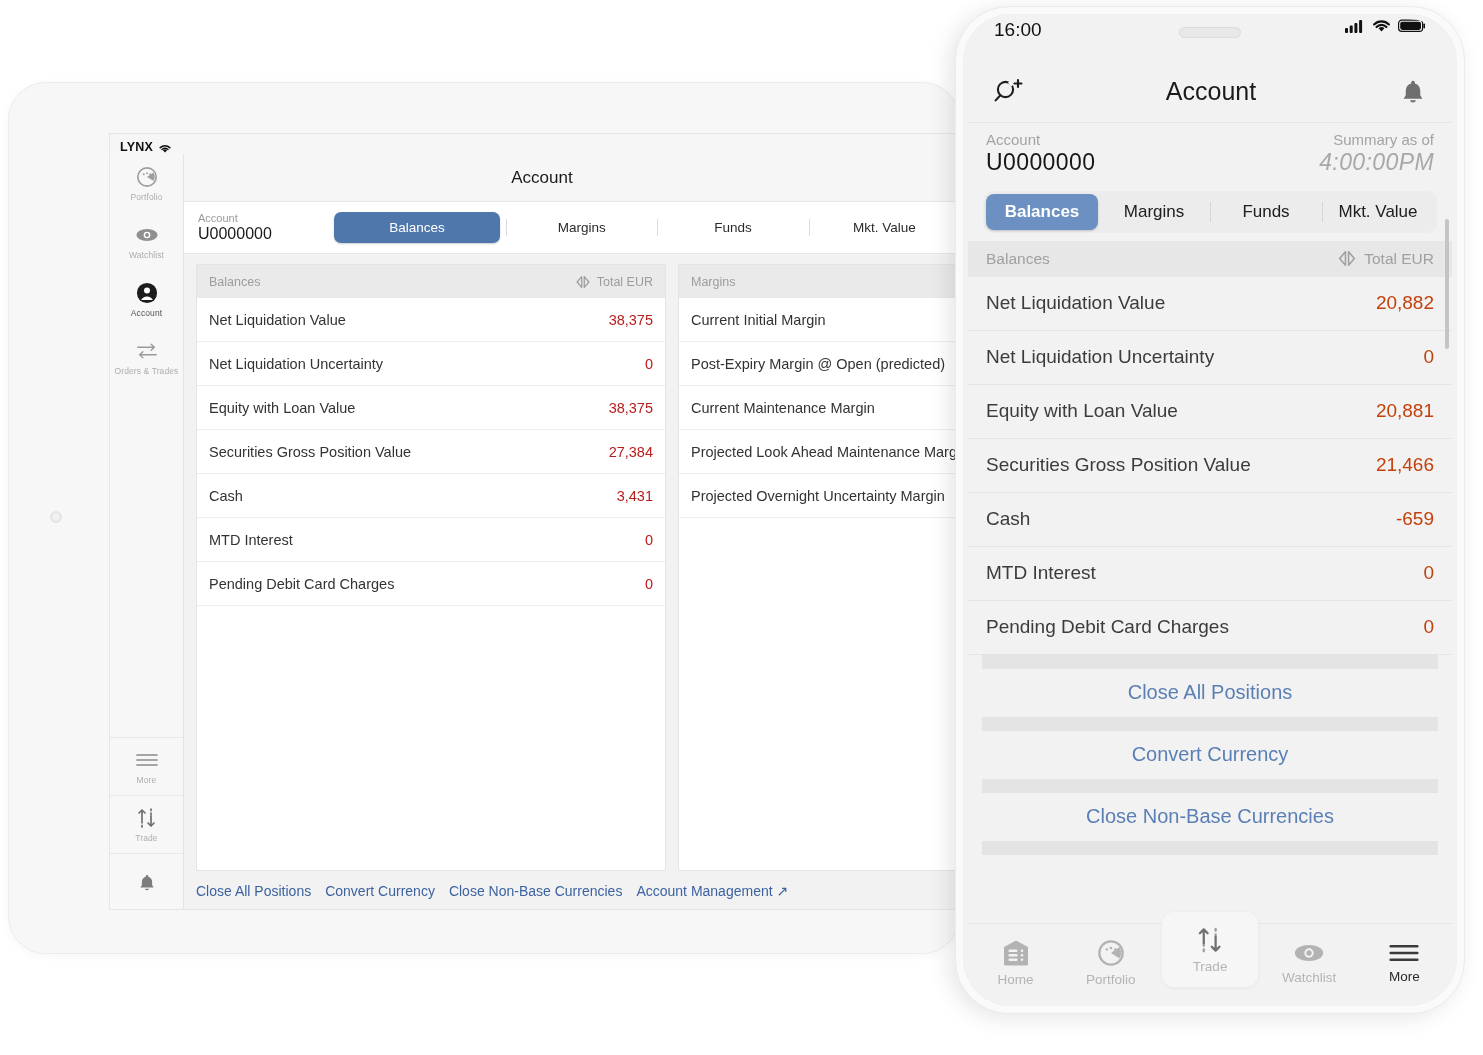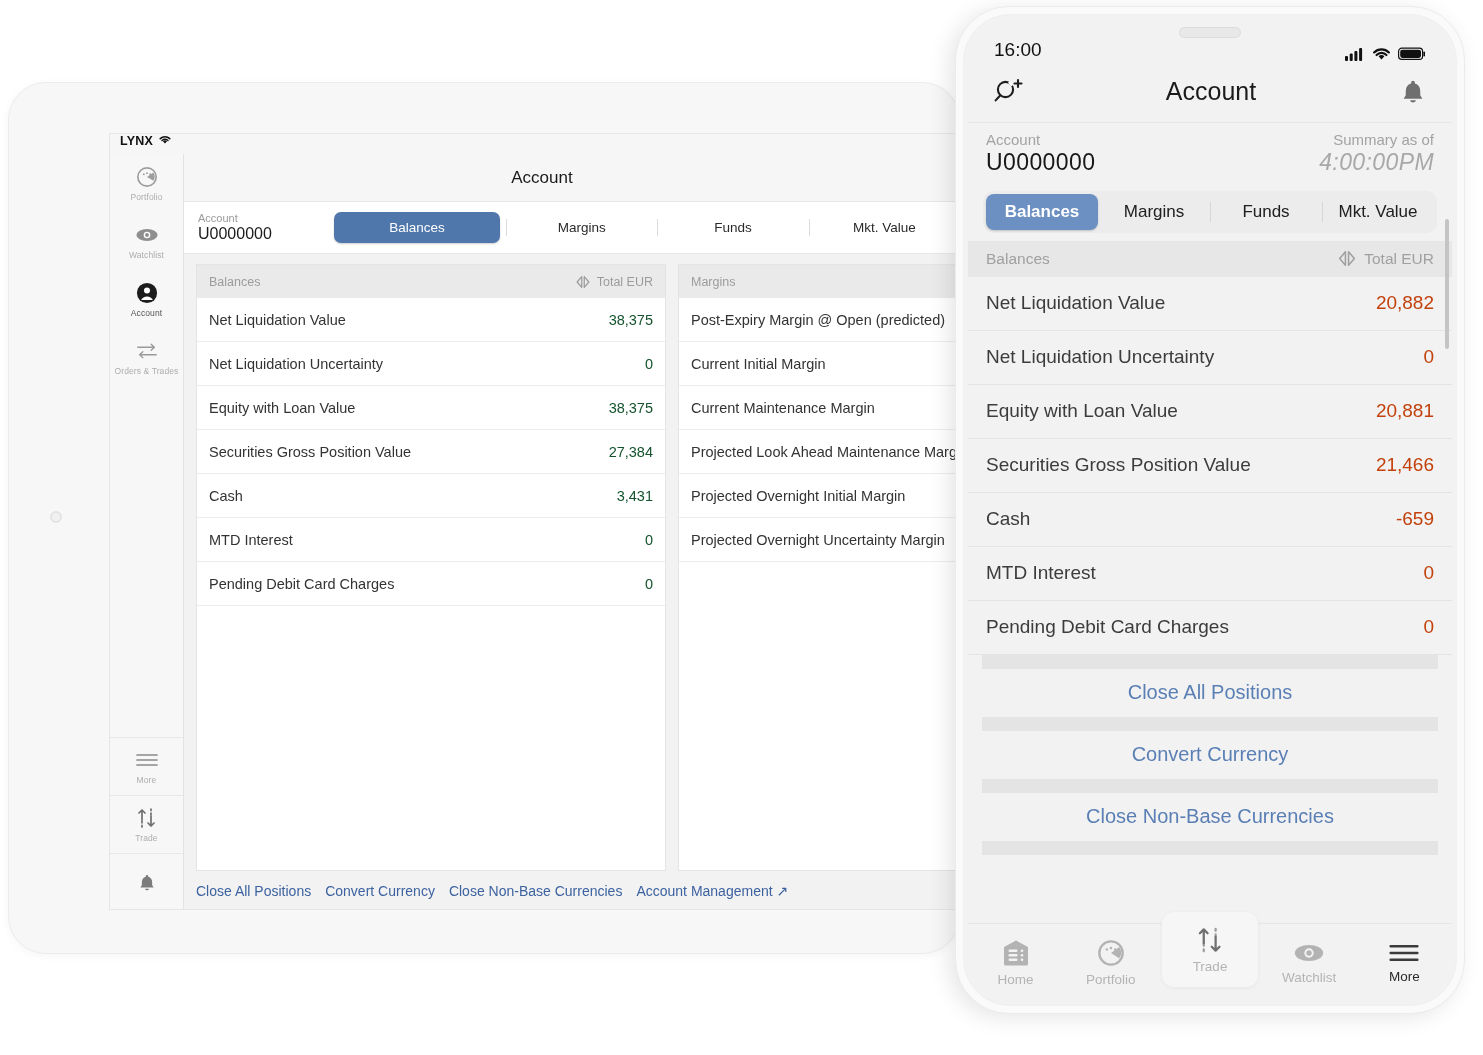--- a/index.html
+++ b/index.html
@@ -27,21 +27,21 @@
   }
   #tablet-screen {
     position: absolute; left: 100px; top: 50px;
     width: 852px; height: 777px;
     background: #ffffff;
     border: 1px solid #e6e6e6;
     overflow: hidden;
   }
   #tablet-statusbar {
     height: 20px; background: #f6f6f6;
-    display: flex; align-items: flex-start; padding-left: 10px; gap: 5px;
+    display: flex; align-items: flex-end; padding-left: 10px; gap: 5px;
   }
   .lynx-brand { font-size: 12.5px; font-weight: 700; color: #111; letter-spacing: .2px; }
   #tablet-body { display: flex; height: 757px; }
 
   
   #tablet-sidebar {
     width: 74px; background: #f7f7f7;
     border-right: 1px solid #e3e3e3;
     display: flex; flex-direction: column;
   }
@@ -94,21 +94,21 @@
     justify-content: space-between; padding: 0 12px;
   }
   .t-panel-head .ph-title { font-size: 12.5px; color: #9c9c9c; }
   .t-panel-head .ph-right { display: flex; align-items: center; gap: 6px; font-size: 12.5px; color: #9c9c9c; }
   .t-rows { flex: 1; }
   .t-row {
     height: 44px; display: flex; align-items: center; justify-content: space-between;
     padding: 0 12px; border-bottom: 1px solid #ededed; font-size: 14.5px; color: #333;
     white-space: nowrap; overflow: hidden;
   }
-  .t-row .val { color: #14532d; }
+  .t-row .val { color: #b91c1c; }
   #t-footer {
     height: 40px; background: #f2f2f2; display: flex; align-items: center;
     gap: 14px; padding-left: 12px; font-size: 14px;
   }
   #t-footer a { color: #3c62a0; text-decoration: none; cursor: pointer; white-space: nowrap; }
   #t-scroll-v {
     position: absolute; right: 1px; top: 62px; width: 4px; height: 160px;
     background: #c9c9c9; border-radius: 2px;
   }
 
@@ -125,21 +125,21 @@
     position: absolute; left: 7px; top: 7px; right: 7px; bottom: 7px;
     background: #f2f2f2; border-radius: 47px; border: 1px solid #f0f0f0;
     overflow: hidden;
   }
   #phone-screen {
     position: absolute; left: 4px; top: 4px; right: 4px; bottom: 4px;
     background: #f2f2f2; border-radius: 44px; overflow: hidden;
     display: flex; flex-direction: column;
   }
   #p-statusbar {
-    height: 42px; flex: 0 0 42px; display: flex; align-items: flex-end;
+    height: 42px; flex: 0 0 42px; display: flex; align-items: flex-start;
     padding: 0 26px; position: relative;
   }
   #p-time { font-size: 19px; color: #111; font-weight: 500; }
   #p-notch {
     position: absolute; left: 50%; transform: translateX(-50%); top: 8px;
     width: 62px; height: 11px; border-radius: 6px; background: #e8e8e8;
     border: 1px solid #dcdcdc;
   }
   #p-status-right { margin-left: auto; display: flex; align-items: center; gap: 7px; }
 
@@ -385,33 +385,30 @@
                 </div>
               </div>
             </div>
 
             <div class="t-panel">
               <div class="t-panel-head">
                 <span class="ph-title">Margins</span>
               </div>
               <div class="t-rows">
                 <div class="t-row">
+                  <span>Current Initial Margin</span>
+                </div>
+                <div class="t-row">
                   <span>Post-Expiry Margin @ Open (predicted)</span>
                 </div>
                 <div class="t-row">
-                  <span>Current Initial Margin</span>
-                </div>
-                <div class="t-row">
                   <span>Current Maintenance Margin</span>
                 </div>
                 <div class="t-row">
                   <span>Projected Look Ahead Maintenance Margin</span>
-                </div>
-                <div class="t-row">
-                  <span>Projected Overnight Initial Margin</span>
                 </div>
                 <div class="t-row">
                   <span>Projected Overnight Uncertainty Margin</span>
                 </div>
               </div>
             </div>
 
           </div>
 
           <div id="t-footer">

